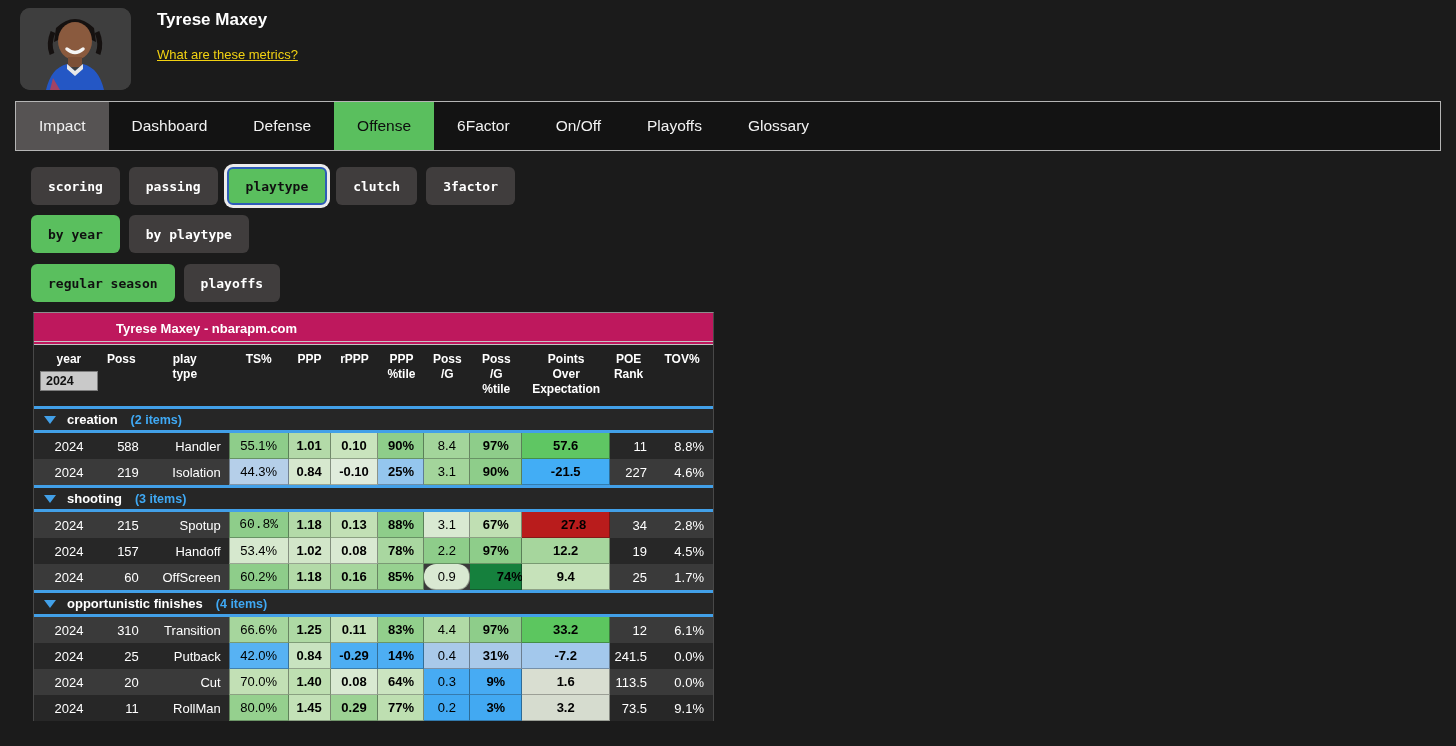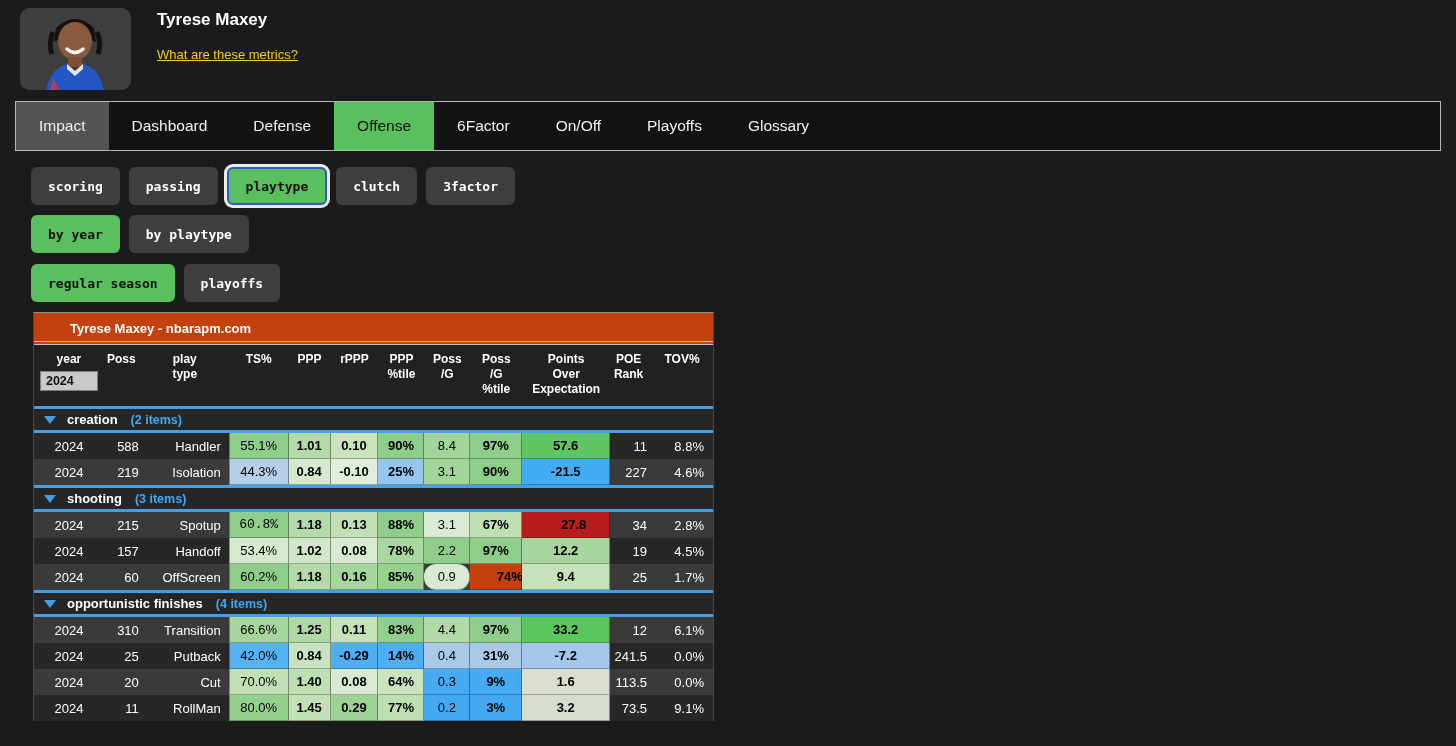--- a/index.html
+++ b/index.html
@@ -23,22 +23,22 @@
   
   .btnrow { margin-left:31px; display:flex; gap:9px; align-items:center; }
   .r1 { margin-top:16px; } .r2 { margin-top:10px; } .r3 { margin-top:11px; }
   .btn { font-family:"DejaVu Sans Mono","Liberation Mono",monospace; font-weight:bold; font-size:13px;
          color:#ffffff; background:#403d3d; border:0; border-radius:6px; height:38px; padding:0 17px; cursor:pointer; }
   .btn-on { background:#5abf5e; color:#101010; }
   .btn-focus { border:2px solid #2e5cb8; box-shadow:0 0 0 3px #ececec; }
 
   
   .tbl { width:681px; margin:10px 0 0 33px; border-left:1px solid #484848; border-right:1px solid #484848; border-top:1px solid #8d8d8d; }
-  .tbl-title { background:#c2410c; height:32px; line-height:31px; color:#fff; font-weight:bold; font-size:13px;
-               padding-left:36px; border-bottom:4px double #c4c4c4; }
+  .tbl-title { background:#be185d; height:32px; line-height:31px; color:#fff; font-weight:bold; font-size:13px;
+               padding-left:82px; border-bottom:4px double #c4c4c4; }
   .thead { display:flex; background:#212121; padding:7px 0 9px; }
   .th { font-size:12px; font-weight:bold; color:#fff; text-align:center; white-space:pre-line; line-height:1.25; }
   .th-year { display:flex; flex-direction:column; align-items:center; }
   .year-input { margin-top:4px; width:58px; height:20px; background:#c9c9c9; border:1px solid #7d7d7d;
                 font-size:12.5px; font-weight:bold; color:#111; padding:0 0 0 5px; font-family:"Liberation Sans",sans-serif; }
 
   .group-hdr { height:27px; background:#262626; border-top:3px solid #42a0e8; border-bottom:3px solid #42a0e8;
                display:flex; align-items:center; padding-left:10px; cursor:pointer; }
   .tri { width:0; height:0; border-left:6px solid transparent; border-right:6px solid transparent; border-top:8px solid #42a0e8; }
   .group-name { color:#fff; font-weight:bold; font-size:13px; margin-left:11px; }
@@ -215,21 +215,21 @@
     </div>
     <div class="tr rl">
       <div class="td c-year">2024</div>
       <div class="td c-poss">60</div>
       <div class="td c-type">OffScreen</div>
       <div class="td c-ts stat" style="background: rgb(142, 205, 138);">60.2%</div>
       <div class="td c-ppp stat b" style="background: rgb(179, 218, 168);">1.18</div>
       <div class="td c-rppp stat b" style="background: rgb(166, 214, 157);">0.16</div>
       <div class="td c-pppt stat b" style="background: rgb(151, 209, 144);">85%</div>
       <div class="td c-pg stat" style="background: rgb(217, 233, 210); border-radius: 12px;">0.9</div>
-      <div class="td c-pgt stat b" style="background: #c2410c; padding-left: 28px;">74%</div>
+      <div class="td c-pgt stat b" style="background: #15803d; padding-left: 28px;">74%</div>
       <div class="td c-poe stat b" style="background: rgb(198, 226, 186);">9.4</div>
       <div class="td c-rank">25</div>
       <div class="td c-tov">1.7%</div>
     </div>
 
     <div class="group-hdr">
       <span class="tri"></span>
       <span class="group-name">opportunistic finishes</span>
       <span class="group-count">(4 items)</span>
     </div>

